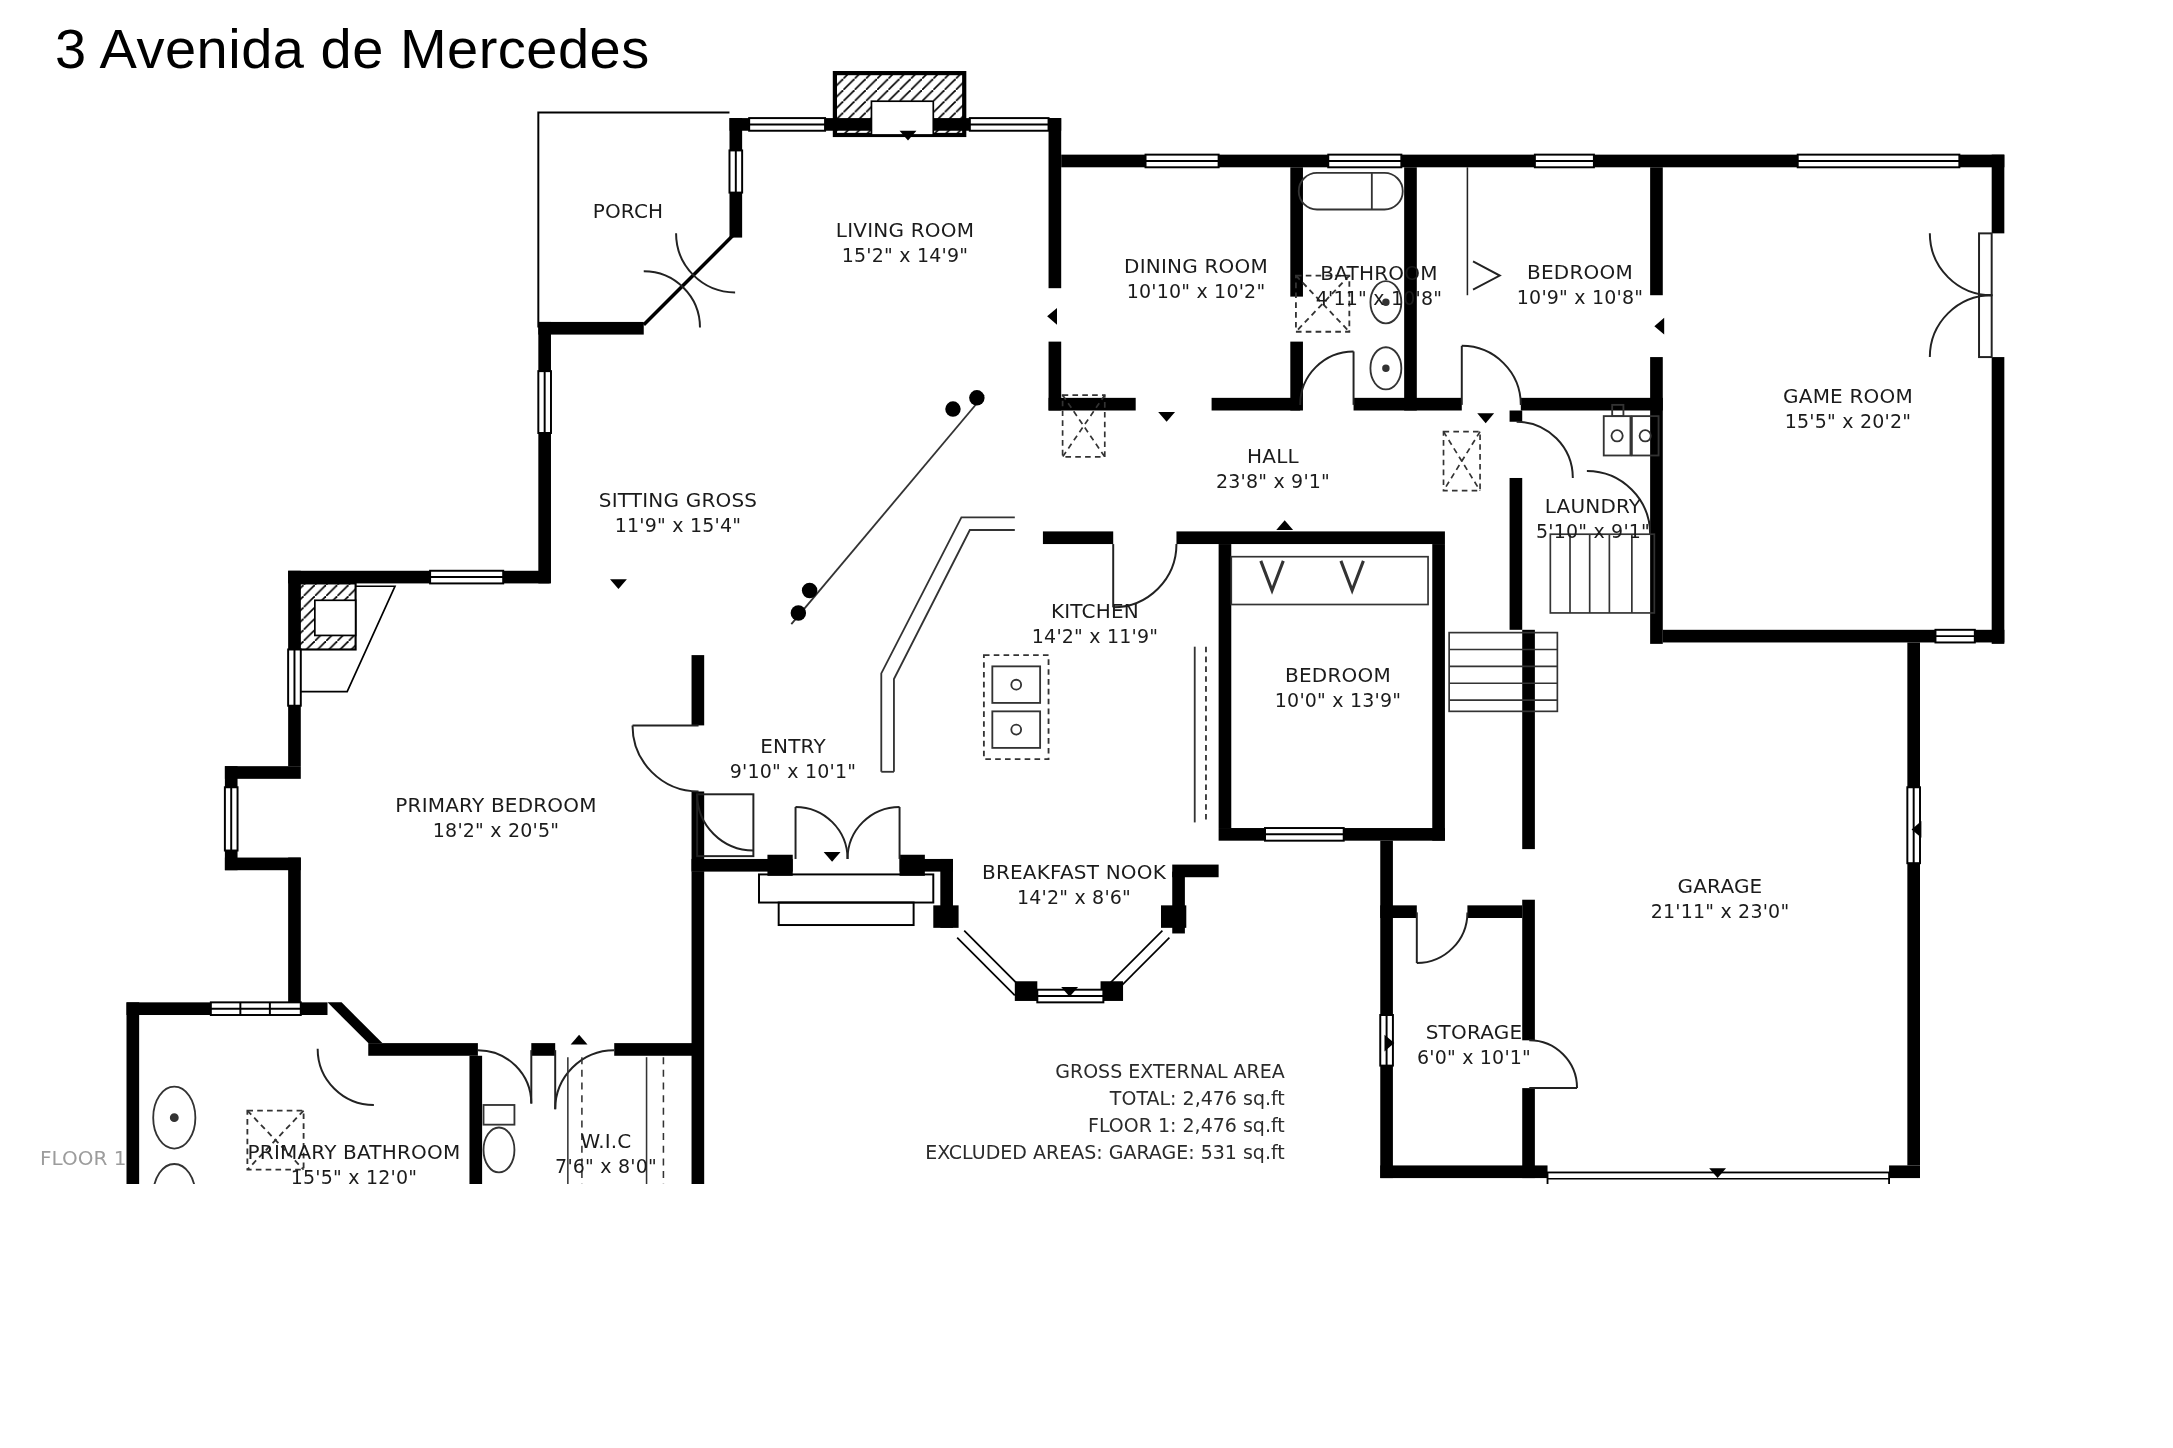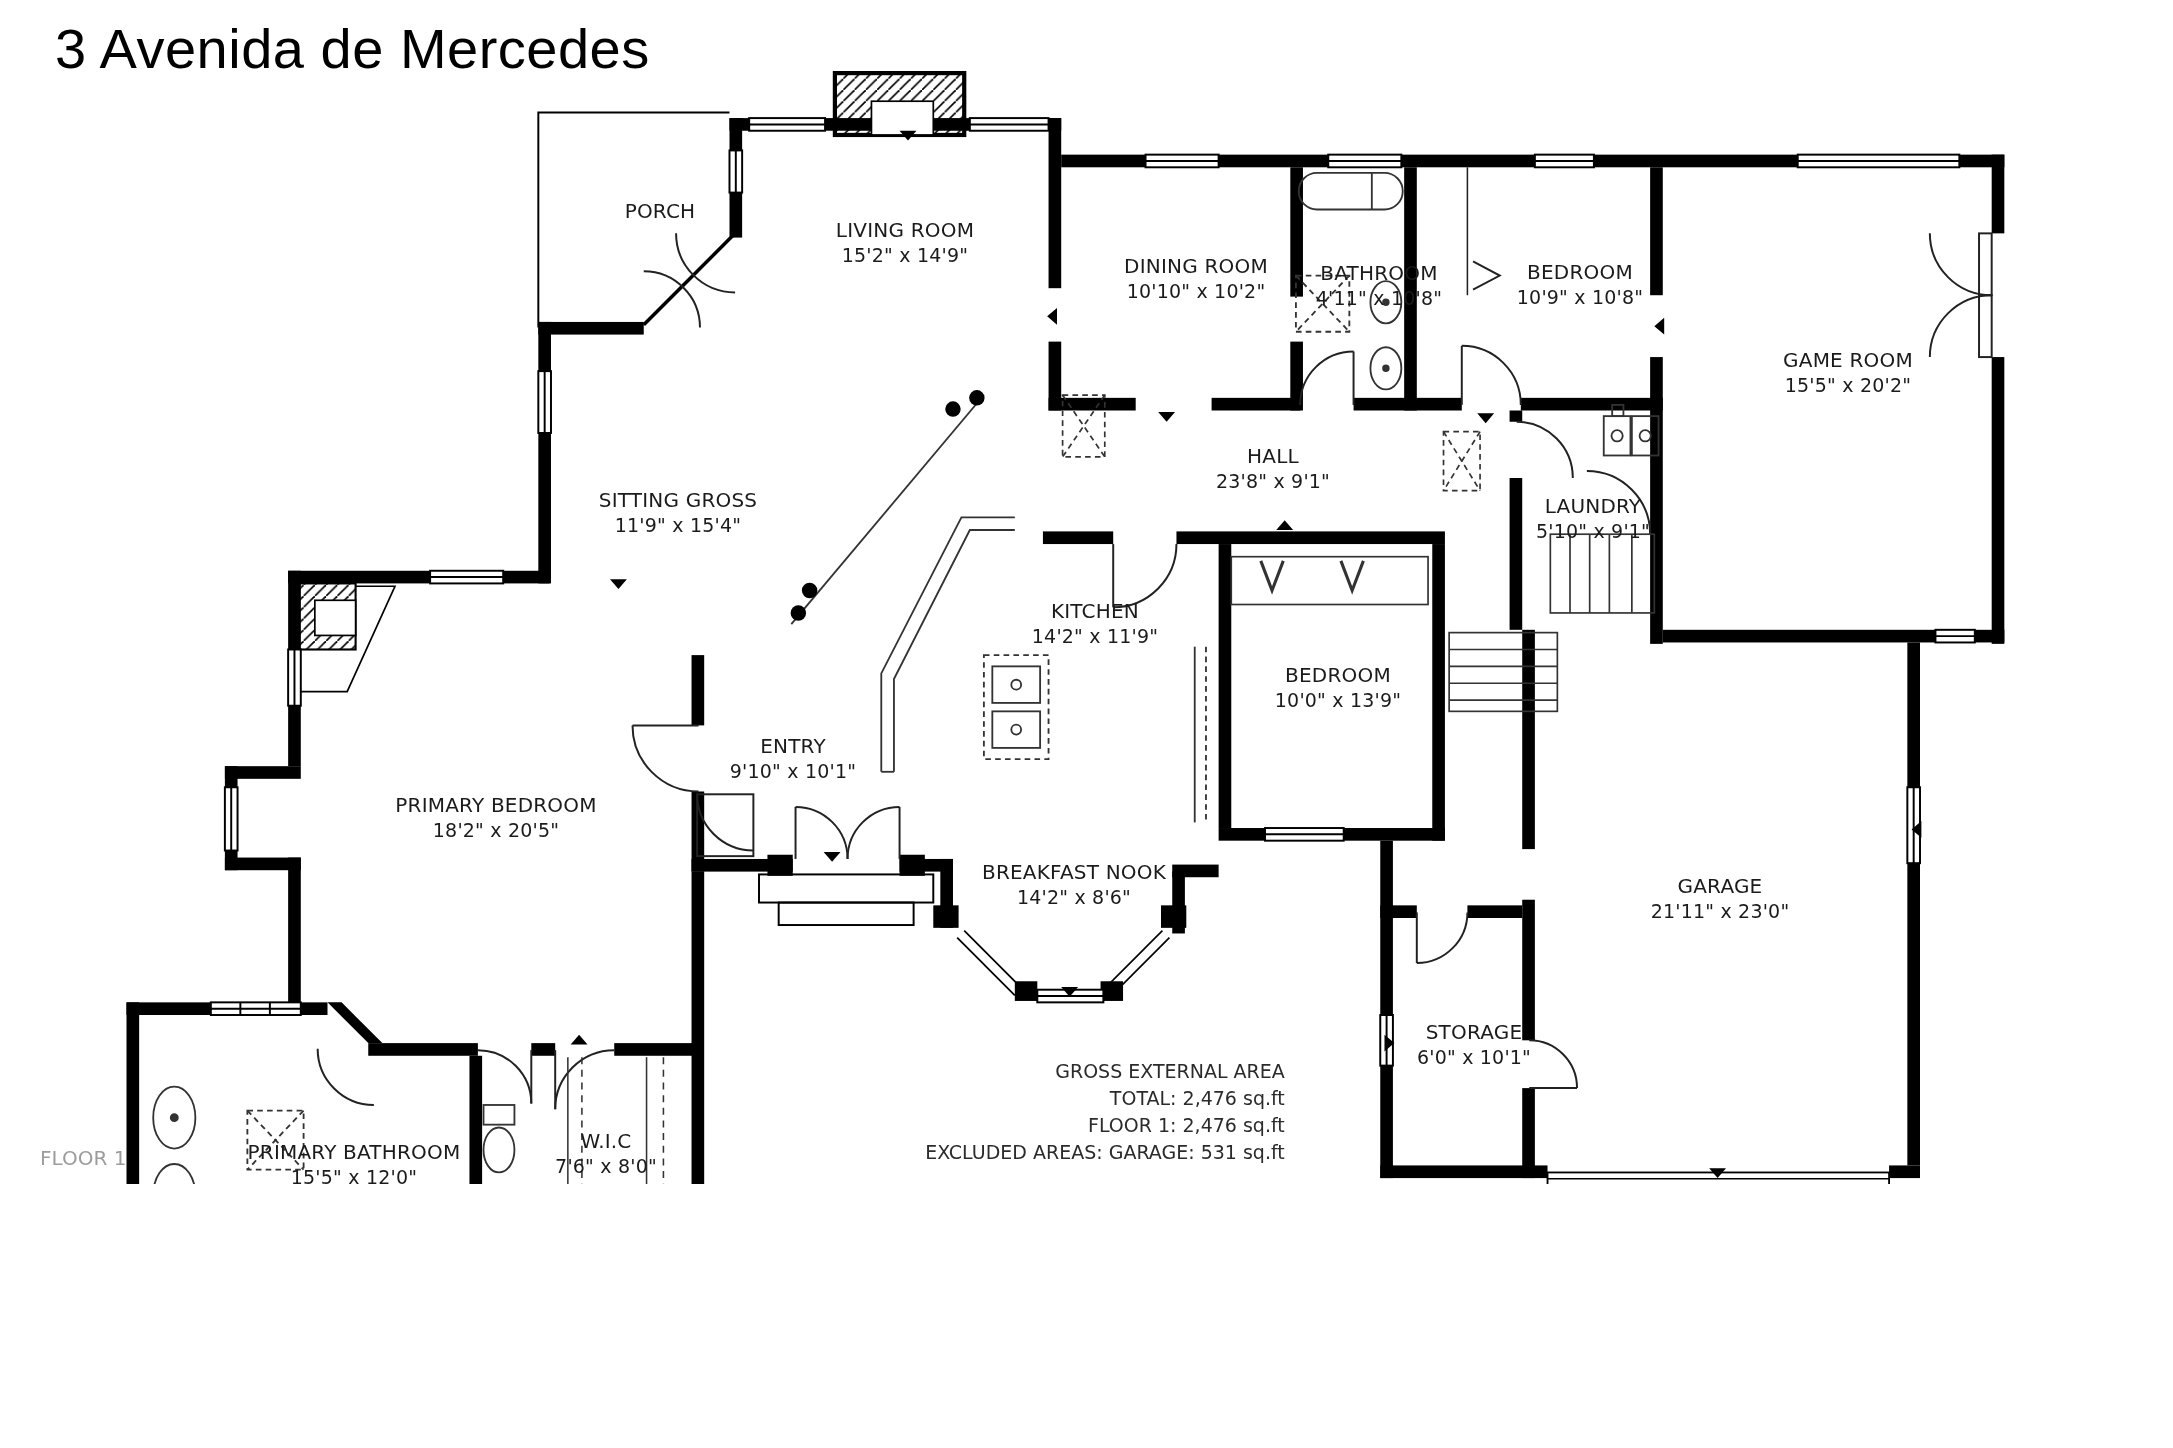--- a/index.html
+++ b/index.html
@@ -390,40 +390,40 @@
     <polygon points="1216,831 1228,831 1222,838"></polygon>
     <polygon points="406,743 418,743 412,736"></polygon>
     <polygon points="985,736 985,748 992,742"></polygon>
     <polygon points="1367,584 1367,596 1360,590"></polygon>
     <polygon points="640,93 652,93 646,100"></polygon>
   </g>
 </svg>
 
 <div class="title">3 Avenida de Mercedes</div>
 
-<div class="lbl" style="left:660px;top:211px">
+<div class="lbl" style="left:628px;top:211px">
   <div>PORCH</div>
 </div>
 <div class="lbl" style="left:905px;top:242px">
   <div>LIVING ROOM</div>
   <div class="dims">15'2" x 14'9"</div>
 </div>
 <div class="lbl" style="left:1196px;top:278px">
   <div>DINING ROOM</div>
   <div class="dims">10'10" x 10'2"</div>
 </div>
 <div class="lbl" style="left:1379px;top:285px">
   <div>BATHROOM</div>
   <div class="dims">4'11" x 10'8"</div>
 </div>
 <div class="lbl" style="left:1580px;top:284px">
   <div>BEDROOM</div>
   <div class="dims">10'9" x 10'8"</div>
 </div>
-<div class="lbl" style="left:1848px;top:372px">
+<div class="lbl" style="left:1848px;top:408px">
   <div>GAME ROOM</div>
   <div class="dims">15'5" x 20'2"</div>
 </div>
 <div class="lbl" style="left:678px;top:512px">
   <div>SITTING GROSS</div>
   <div class="dims">11'9" x 15'4"</div>
 </div>
 <div class="lbl" style="left:1273px;top:468px">
   <div>HALL</div>
   <div class="dims">23'8" x 9'1"</div>

